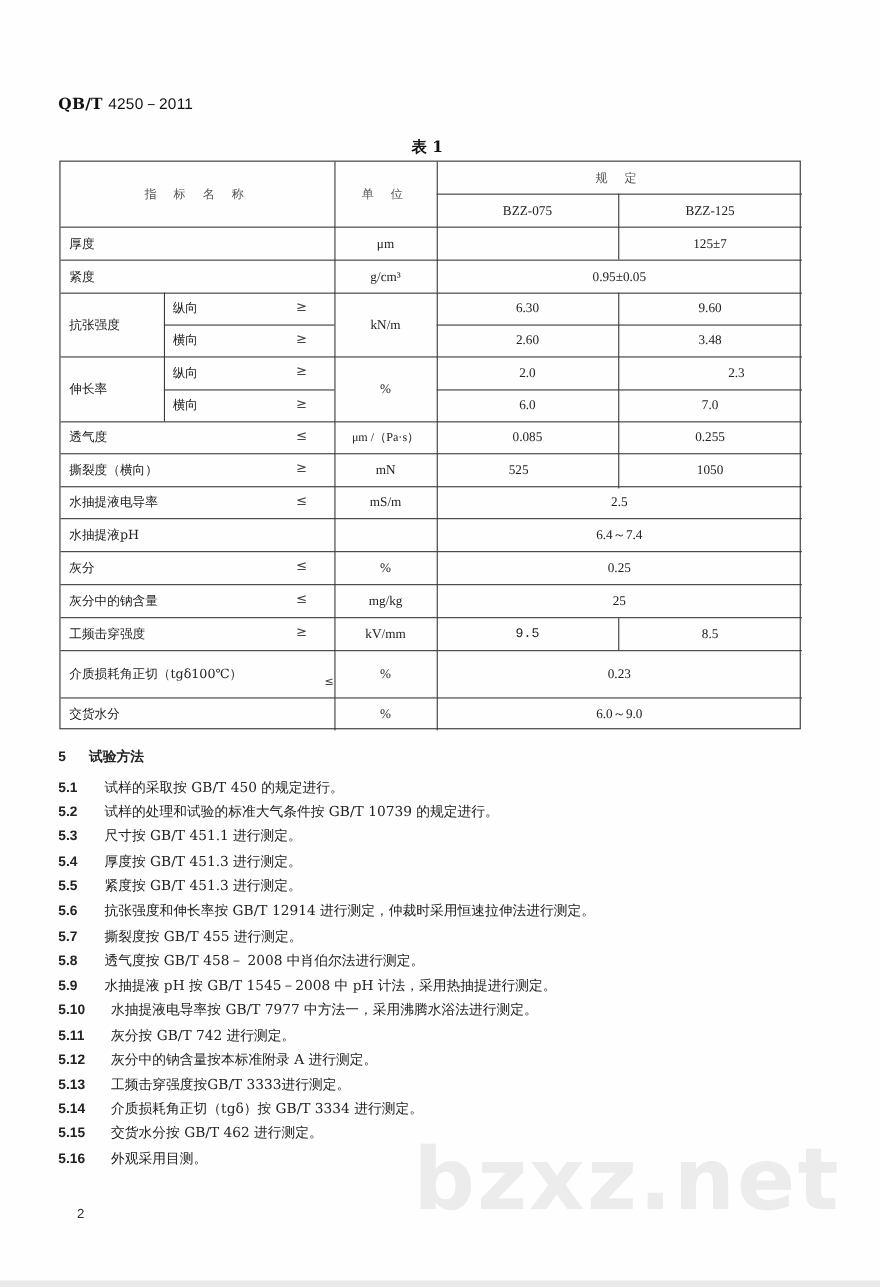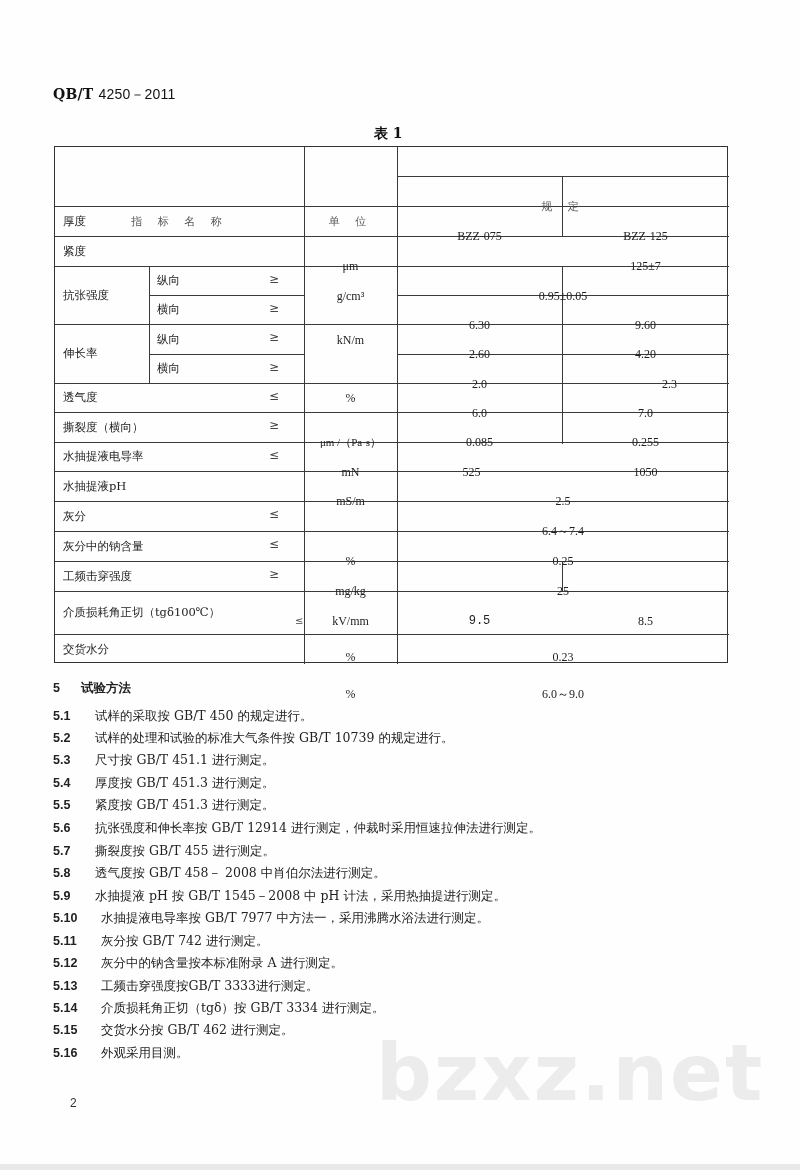--- a/index.html
+++ b/index.html
@@ -7,21 +7,21 @@
     width: 800px; height: 1170px; background: #e9e9e9; position: relative; overflow: hidden;
     font-family: "DejaVu Serif", "Liberation Serif", serif; color: #222;
   }
   .page { position: absolute; left: 0; top: 0; width: 800px; height: 1164px; background: #fefefe; }
   .std-code { position: absolute; left: 53px; top: 86px; font-size: 14px; font-weight: bold; color: #111; letter-spacing: 0.2px; }
   .std-code .num { font-family: "Liberation Sans", sans-serif; font-weight: normal; }
   .table-caption { position: absolute; left: 374px; top: 125px; font-size: 14px; font-weight: bold; color: #111; }
 
   .tbl { position: absolute; left: 54px; top: 146px; width: 674px; height: 517px; border: 1.5px solid #333; box-sizing: border-box; }
   .cell { position: absolute; display: flex; align-items: center; box-sizing: border-box; font-size: 11.5px; color: #222; }
-  .c { justify-content: center; margin-top: 45px; }
+  .c { justify-content: center; }
   .l { justify-content: flex-start; padding-left: 8px; }
   .hl { position: absolute; height: 0; border-top: 1.2px solid #3a3a3a; }
   .vl { position: absolute; width: 0; border-left: 1.2px solid #3a3a3a; }
   .sym { position: absolute; font-size: 12px; color: #444; font-family: "DejaVu Sans", sans-serif; }
   .hdr { letter-spacing: 6px; color: #555; font-size: 11px; }
   .serif-num { font-family: "Liberation Serif", serif; font-size: 12px; }
 
   .section { position: absolute; left: 53px; font-size: 12.5px; color: #222; white-space: nowrap; }
   .section .no { display: inline-block; font-family: "Liberation Sans", sans-serif; font-weight: bold; width: 42px; font-size: 12.5px; }
   .section.h .no { width: 28px; }
@@ -85,21 +85,21 @@
 
     <div class="cell l" style="left:0; top:119px; width:94px; height:58px;">抗张强度</div>
     <div class="cell l" style="left:94px; top:119px; width:130px; height:29px;">纵向</div>
     <div class="sym" style="left:214px; top:125px;">≥</div>
     <div class="cell l" style="left:94px; top:148px; width:130px; height:29px;">横向</div>
     <div class="sym" style="left:214px; top:154px;">≥</div>
     <div class="cell c serif-num" style="left:249px; top:119px; width:93px; height:58px;">kN/m</div>
     <div class="cell c serif-num" style="left:342px; top:119px; width:165px; height:29px;">6.30</div>
     <div class="cell c serif-num" style="left:507px; top:119px; width:167px; height:29px;">9.60</div>
     <div class="cell c serif-num" style="left:342px; top:148px; width:165px; height:29px;">2.60</div>
-    <div class="cell c serif-num" style="left:507px; top:148px; width:167px; height:29px;">4.20</div>
+    <div class="cell c serif-num" style="left:507px; top:148px; width:167px; height:29px;">3.48</div>
 
     <div class="cell l" style="left:0; top:177px; width:94px; height:59px;">伸长率</div>
     <div class="cell l" style="left:94px; top:177px; width:130px; height:30px;">纵向</div>
     <div class="sym" style="left:214px; top:183px;">≥</div>
     <div class="cell l" style="left:94px; top:207px; width:130px; height:29px;">横向</div>
     <div class="sym" style="left:214px; top:213px;">≥</div>
     <div class="cell c serif-num" style="left:249px; top:177px; width:93px; height:59px;">%</div>
     <div class="cell c serif-num" style="left:342px; top:177px; width:165px; height:30px;">2.0</div>
     <div class="cell c serif-num" style="left:507px; top:177px; width:167px; height:30px;padding-left:48px;">2.3</div>
     <div class="cell c serif-num" style="left:342px; top:207px; width:165px; height:29px;">6.0</div>

